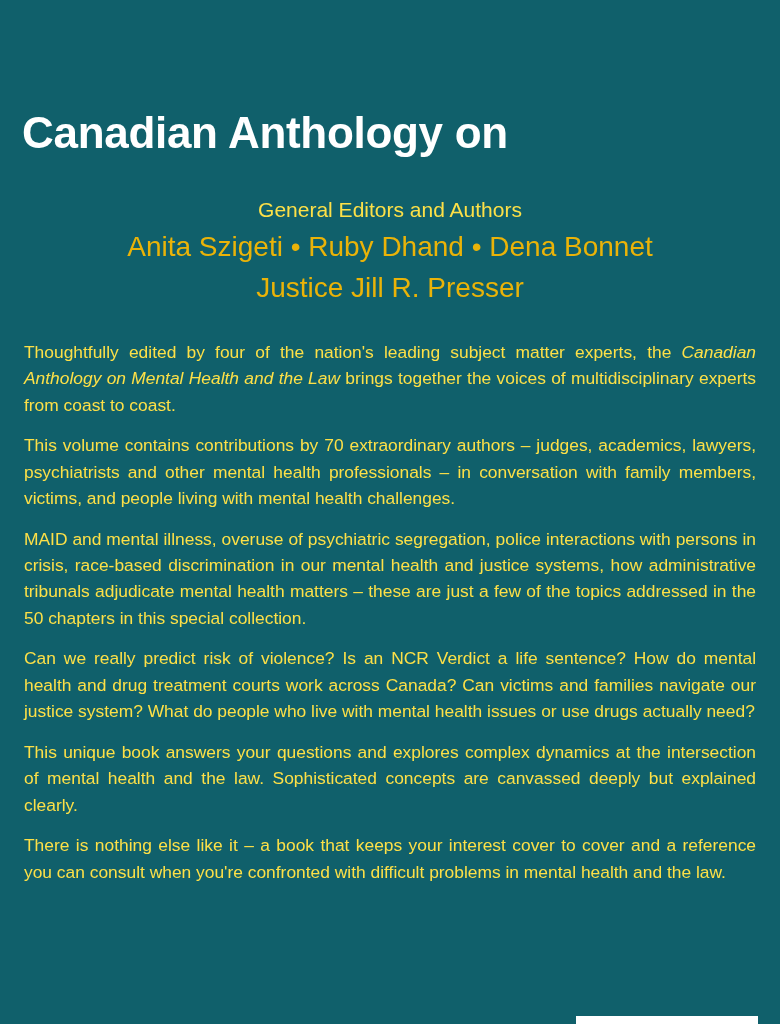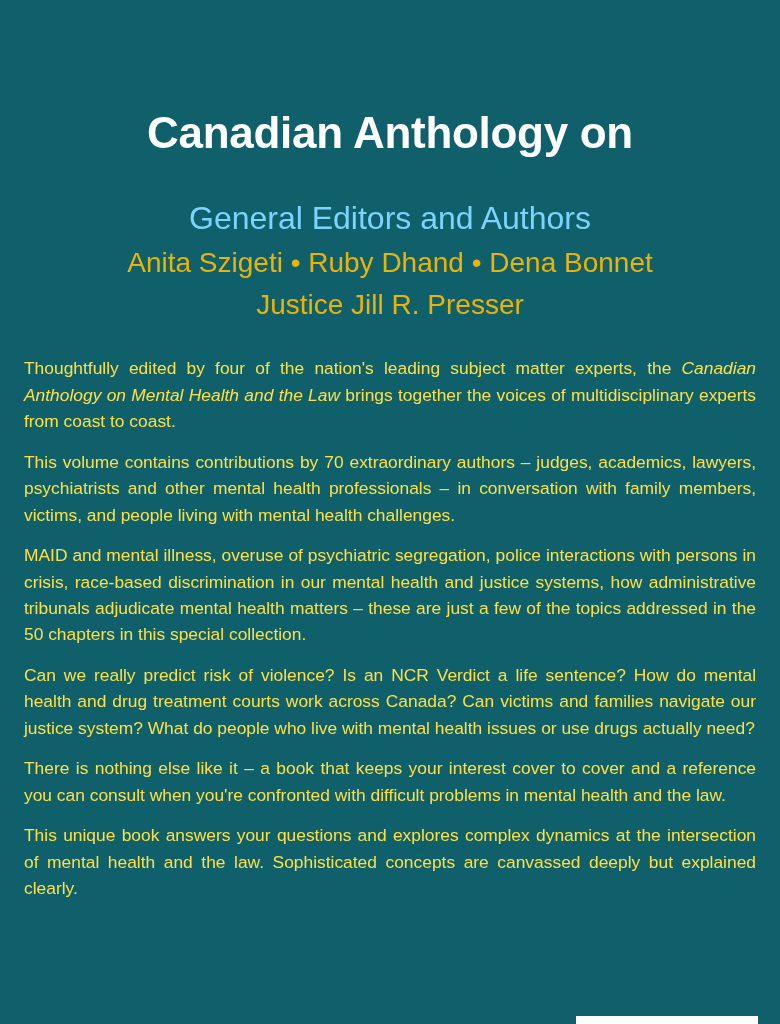--- a/index.html
+++ b/index.html
@@ -19,37 +19,37 @@
     width: 780px;
     height: 1024px;
     background: #10606b;
     box-sizing: border-box;
     padding: 0 22px;
     display: flex;
     flex-direction: column;
   }
   .title-block {
     margin-top: 102px;
-    text-align: center;
+    text-align: left;
   }
   .title-line {
     font-size: 44px;
     font-weight: bold;
     line-height: 1.42;
     letter-spacing: -0.3px;
     color: #ffffff;
   }
   .authors-block {
     margin-top: 30px;
     text-align: center;
   }
   .editors-label {
-    font-size: 32px;
+    font-size: 21px;
     line-height: 1.5;
-    color: #7dd3fc;
+    color: #fde047;
   }
   .authors-line {
     font-size: 28px;
     line-height: 1.48;
     color: #eab308;
   }
   .body-block {
     margin-top: 30px;
     padding: 0 2px;
   }
@@ -96,19 +96,19 @@
     <div class="editors-label">General Editors and Authors</div>
     <div class="authors-line">Anita Szigeti • Ruby Dhand • Dena Bonnet</div>
     <div class="authors-line">Justice Jill R. Presser</div>
   </div>
 
   <div class="body-block" id="body-block">
       <p class="para"><span>Thoughtfully edited by four of the nation's leading subject matter experts, the </span><em>Canadian Anthology on Mental Health and the Law</em><span> brings together the voices of multidisciplinary experts from coast to coast.</span></p>
       <p class="para"><span>This volume contains contributions by 70 extraordinary authors – judges, academics, lawyers, psychiatrists and other mental health professionals – in conversation with family members, victims, and people living with mental health challenges.</span></p>
       <p class="para"><span>MAID and mental illness, overuse of psychiatric segregation, police interactions with persons in crisis, race-based discrimination in our mental health and justice systems, how administrative tribunals adjudicate mental health matters – these are just a few of the topics addressed in the 50 chapters in this special collection.</span></p>
       <p class="para"><span>Can we really predict risk of violence? Is an NCR Verdict a life sentence? How do mental health and drug treatment courts work across Canada? Can victims and families navigate our justice system? What do people who live with mental health issues or use drugs actually need?</span></p>
+      <p class="para"><span>This unique book answers your questions and explores complex dynamics at the intersection of mental health and the law.  Sophisticated concepts are canvassed deeply but explained clearly.</span></p>
       <p class="para"><span>There is nothing else like it – a book that keeps your interest cover to cover and a reference you can consult when you're confronted with difficult problems in mental health and the law.</span></p>
-      <p class="para"><span>This unique book answers your questions and explores complex dynamics at the intersection of mental health and the law.  Sophisticated concepts are canvassed deeply but explained clearly.</span></p>
     </div>
 
   <div class="bottom-strip"></div>
   <div class="bottom-bar"></div>
 </div>
 
 </body></html>

